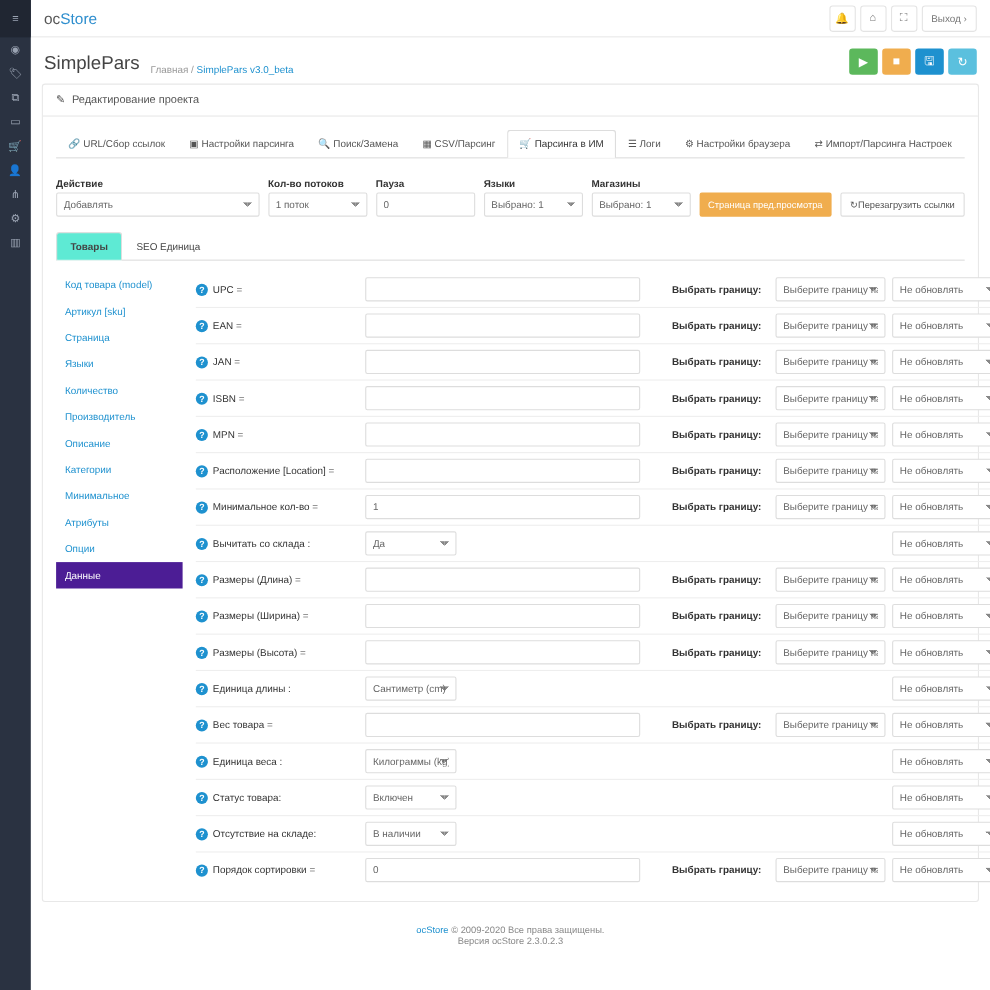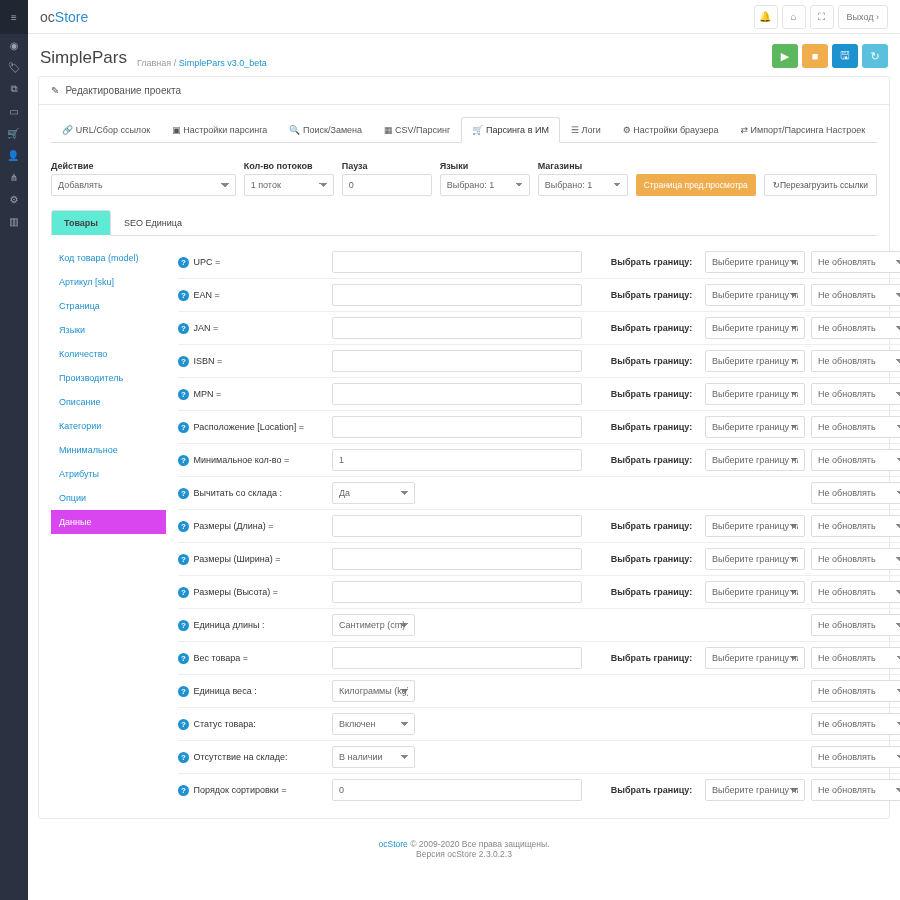--- a/index.html
+++ b/index.html
@@ -40,21 +40,21 @@
 .tf select,.sel{appearance:none;background:linear-gradient(45deg,transparent 50%,#888 50%) calc(100% - 10px) 50%/4px 4px no-repeat,linear-gradient(-45deg,transparent 50%,#888 50%) calc(100% - 6px) 50%/4px 4px no-repeat,#fff}
 .smallbtn{height:22px;padding:0 8px;border-radius:2px;font-size:8.5px;display:flex;align-items:center;cursor:pointer;white-space:nowrap}
 .smallbtn.or{background:#f0ad4e;color:#fff;border:none}
 .smallbtn.wh{background:#fff;border:1px solid #ddd;color:#555}
 .subtabs{display:flex;border-bottom:1px solid #ddd;font-size:9px;margin-bottom:0}
 .subtabs .st{padding:7px 12px;cursor:pointer;border:1px solid transparent;margin-bottom:-1px}
 .subtabs .st.active{border-color:#ddd;border-bottom:1px solid #fff;border-radius:3px 3px 0 0;background:#5eead4;font-weight:bold}
 .cols{display:flex;margin-top:10px}
 .sidenav{width:115px;flex-shrink:0}
 .sidenav .nit{padding:7px 8px;font-size:9px;color:#1e91cf;cursor:pointer}
-.sidenav .nit.active{background:#d946ef;color:#fff}
+.sidenav .nit.active{background:#4c1d95;color:#fff}
 .formarea{flex:1;padding-left:12px}
 .frow{display:flex;align-items:center;border-top:1px solid #eee;padding:5px 0;gap:6px}
 .frow:first-child{border-top:none}
 .flab{width:148px;font-size:9px;color:#333;padding-right:4px}
 .flab .help{display:inline-flex;width:11px;height:11px;border-radius:50%;background:#1e91cf;color:#fff;align-items:center;justify-content:center;font-size:8px;margin-right:2px;font-weight:bold}
 .fmain{width:250px}
 .fmain.nar{width:83px}
 .fmid{width:95px;text-align:center;font-size:9px;font-weight:bold;color:#333}
 .fsel{width:100px}
 .fsel2{width:100px}

